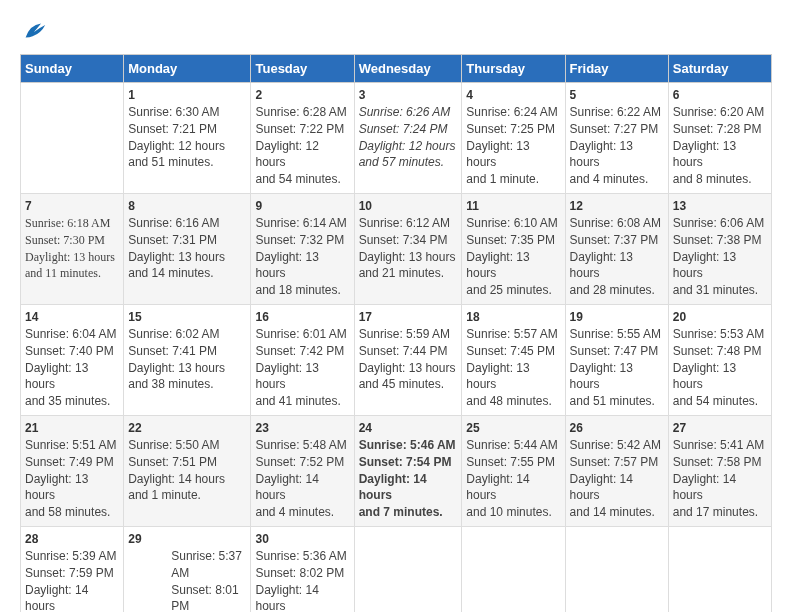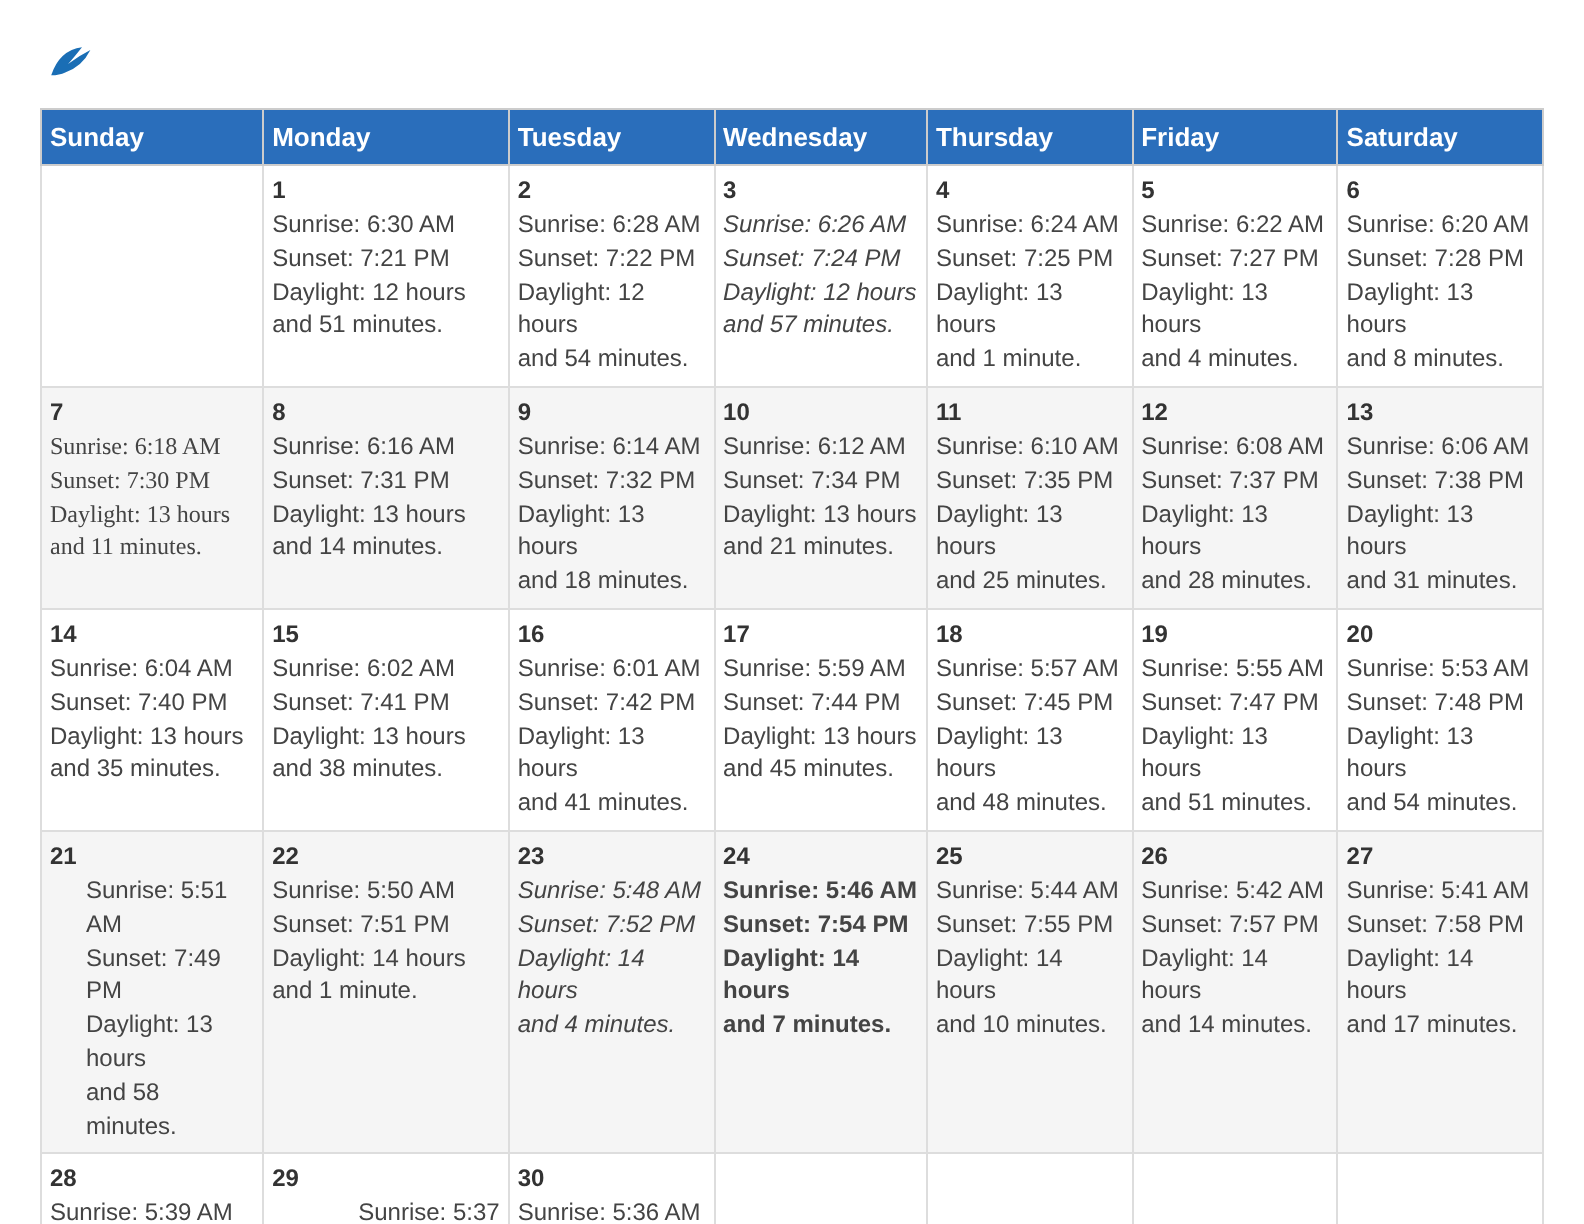--- a/index.html
+++ b/index.html
@@ -259,35 +259,35 @@
             <span class="day-number">20</span>
             <div class="cell-content" style="white-space: pre-line;">Sunrise: 5:53 AM
 Sunset: 7:48 PM
 Daylight: 13 hours
 and 54 minutes.</div>
           </td>
         </tr>
         <tr>
           <td>
             <span class="day-number">21</span>
-            <div class="cell-content" style="white-space: pre-line; margin-left: 18px;">Sunrise: 5:51 AM
+            <div class="cell-content" style="white-space: pre-line;">Sunrise: 5:51 AM
 Sunset: 7:49 PM
 Daylight: 13 hours
 and 58 minutes.</div>
           </td>
           <td>
             <span class="day-number">22</span>
             <div class="cell-content" style="white-space: pre-line;">Sunrise: 5:50 AM
 Sunset: 7:51 PM
 Daylight: 14 hours
 and 1 minute.</div>
           </td>
           <td>
             <span class="day-number">23</span>
-            <div class="cell-content" style="white-space: pre-line; font-style: italic;">Sunrise: 5:48 AM
+            <div class="cell-content" style="white-space: pre-line;">Sunrise: 5:48 AM
 Sunset: 7:52 PM
 Daylight: 14 hours
 and 4 minutes.</div>
           </td>
           <td>
             <span class="day-number">24</span>
             <div class="cell-content" style="white-space: pre-line; font-weight: bold;">Sunrise: 5:46 AM
 Sunset: 7:54 PM
 Daylight: 14 hours
 and 7 minutes.</div>

